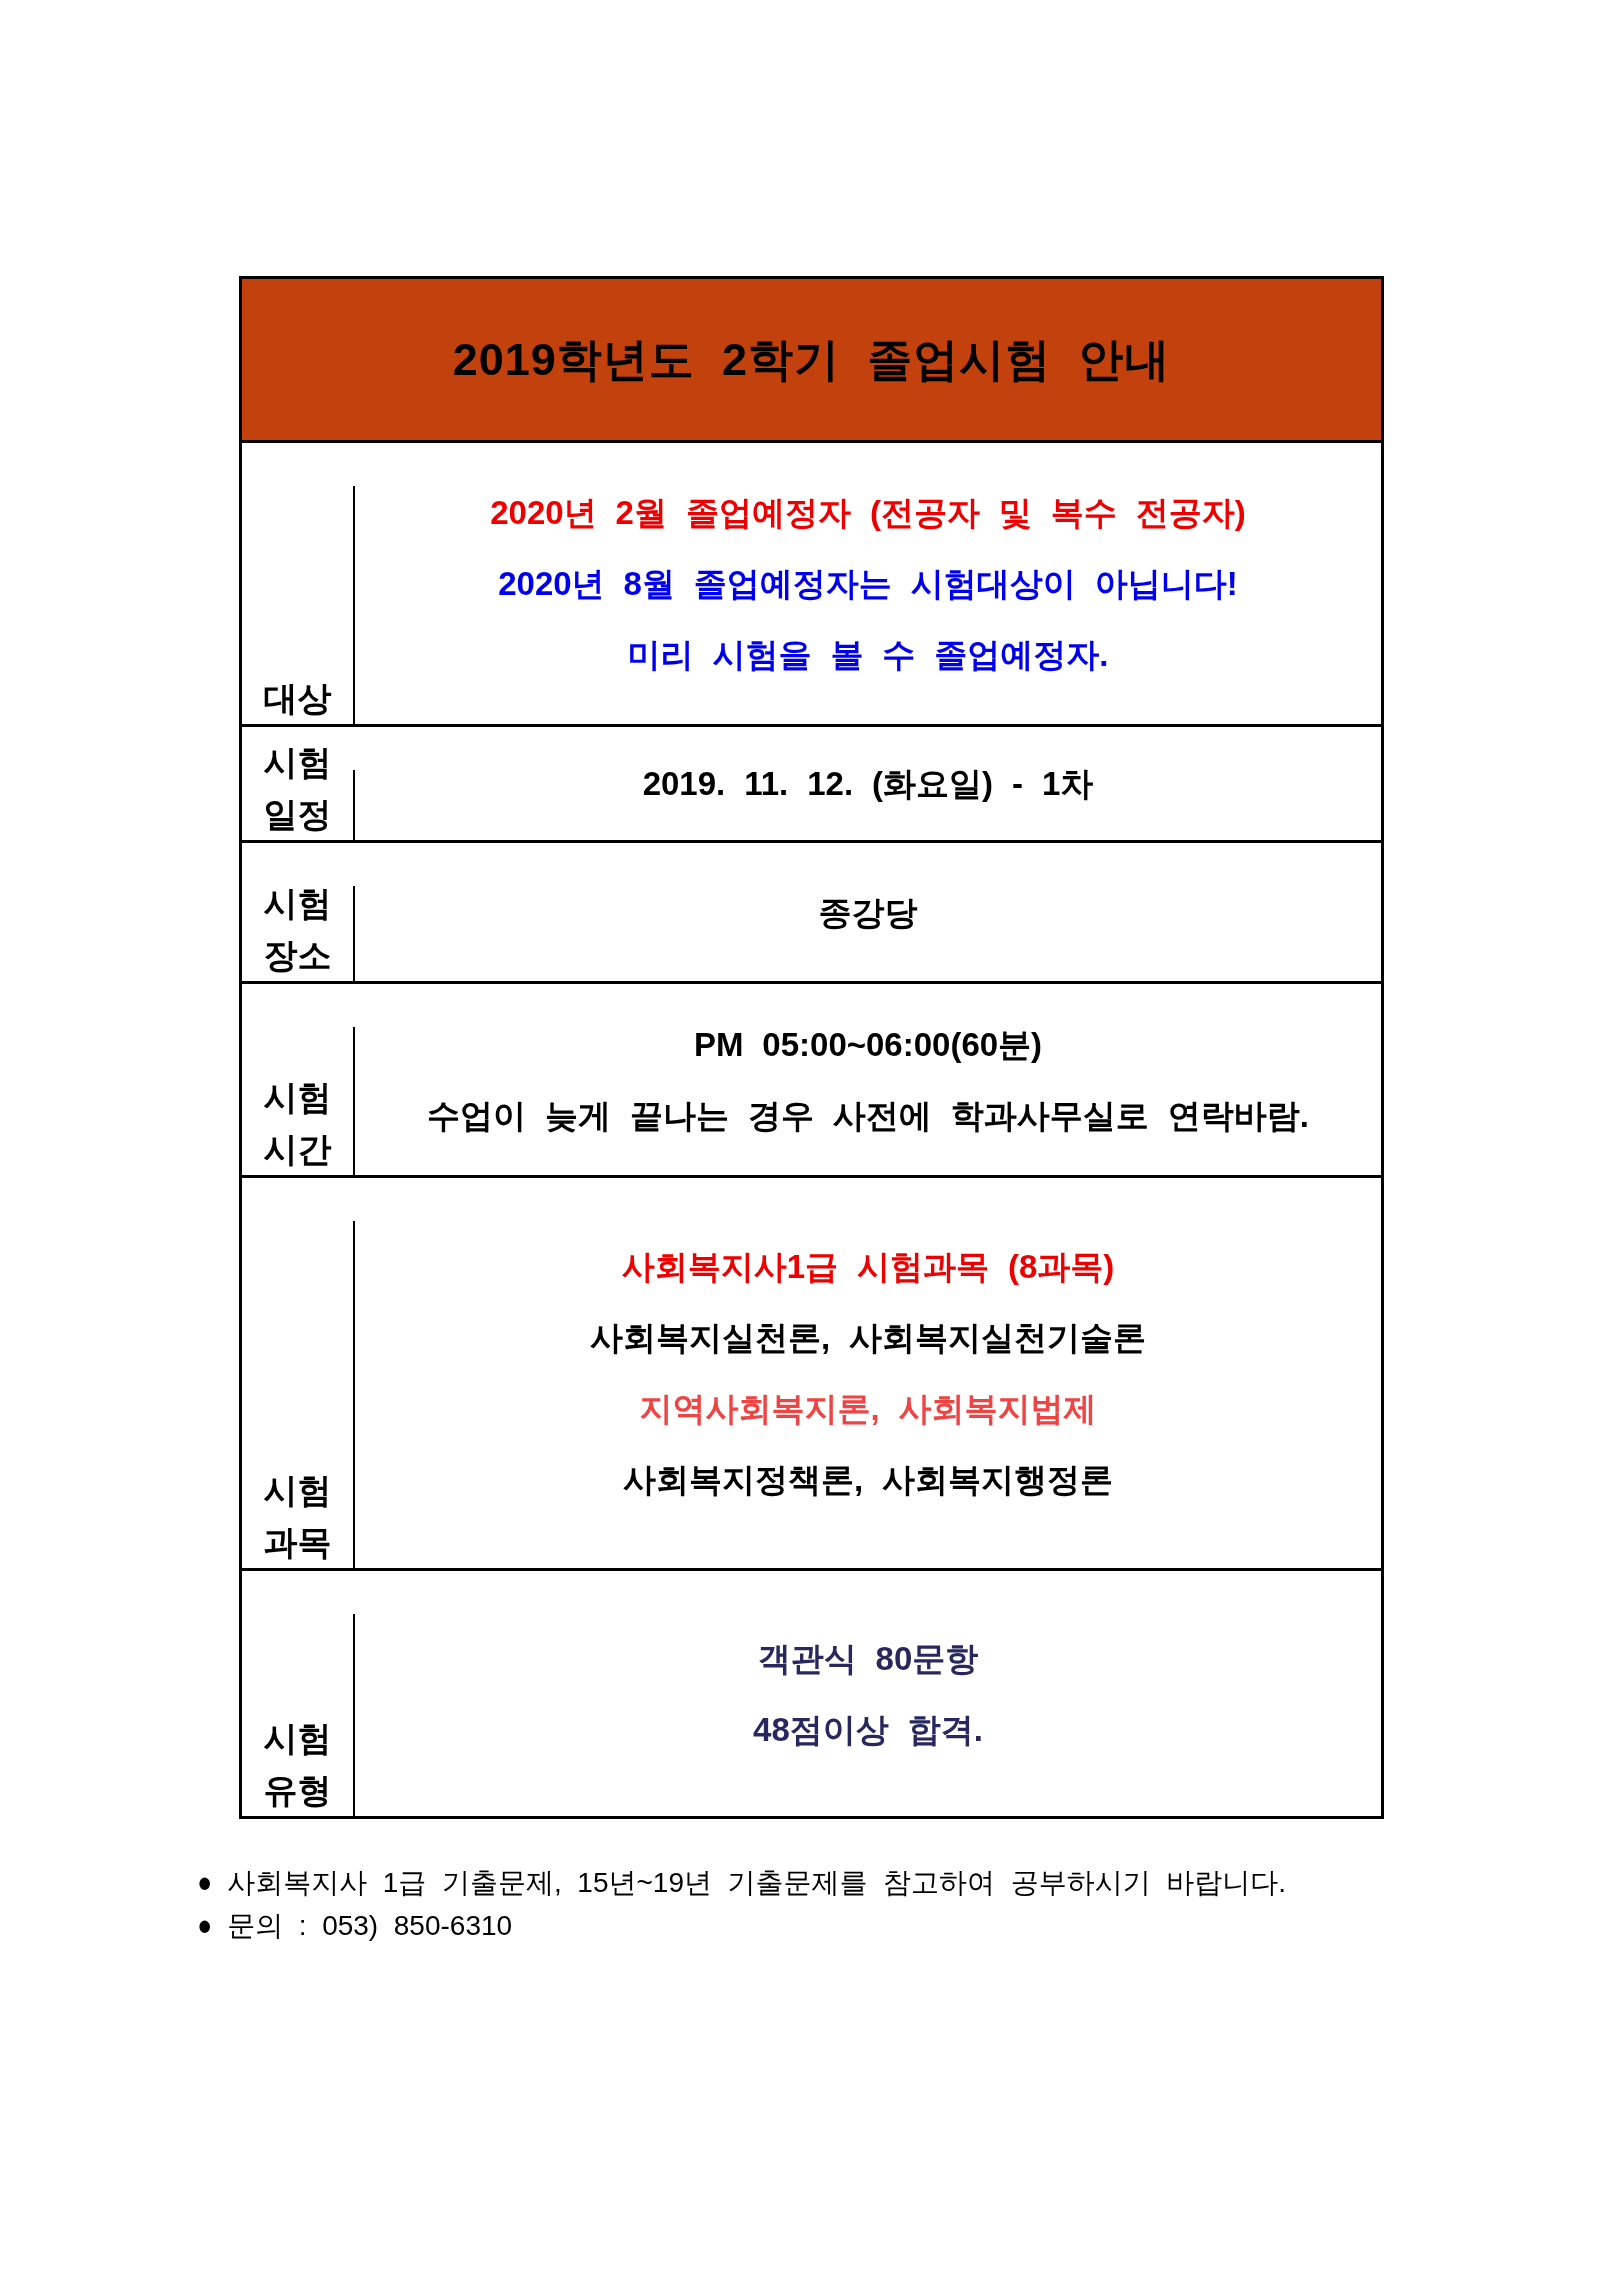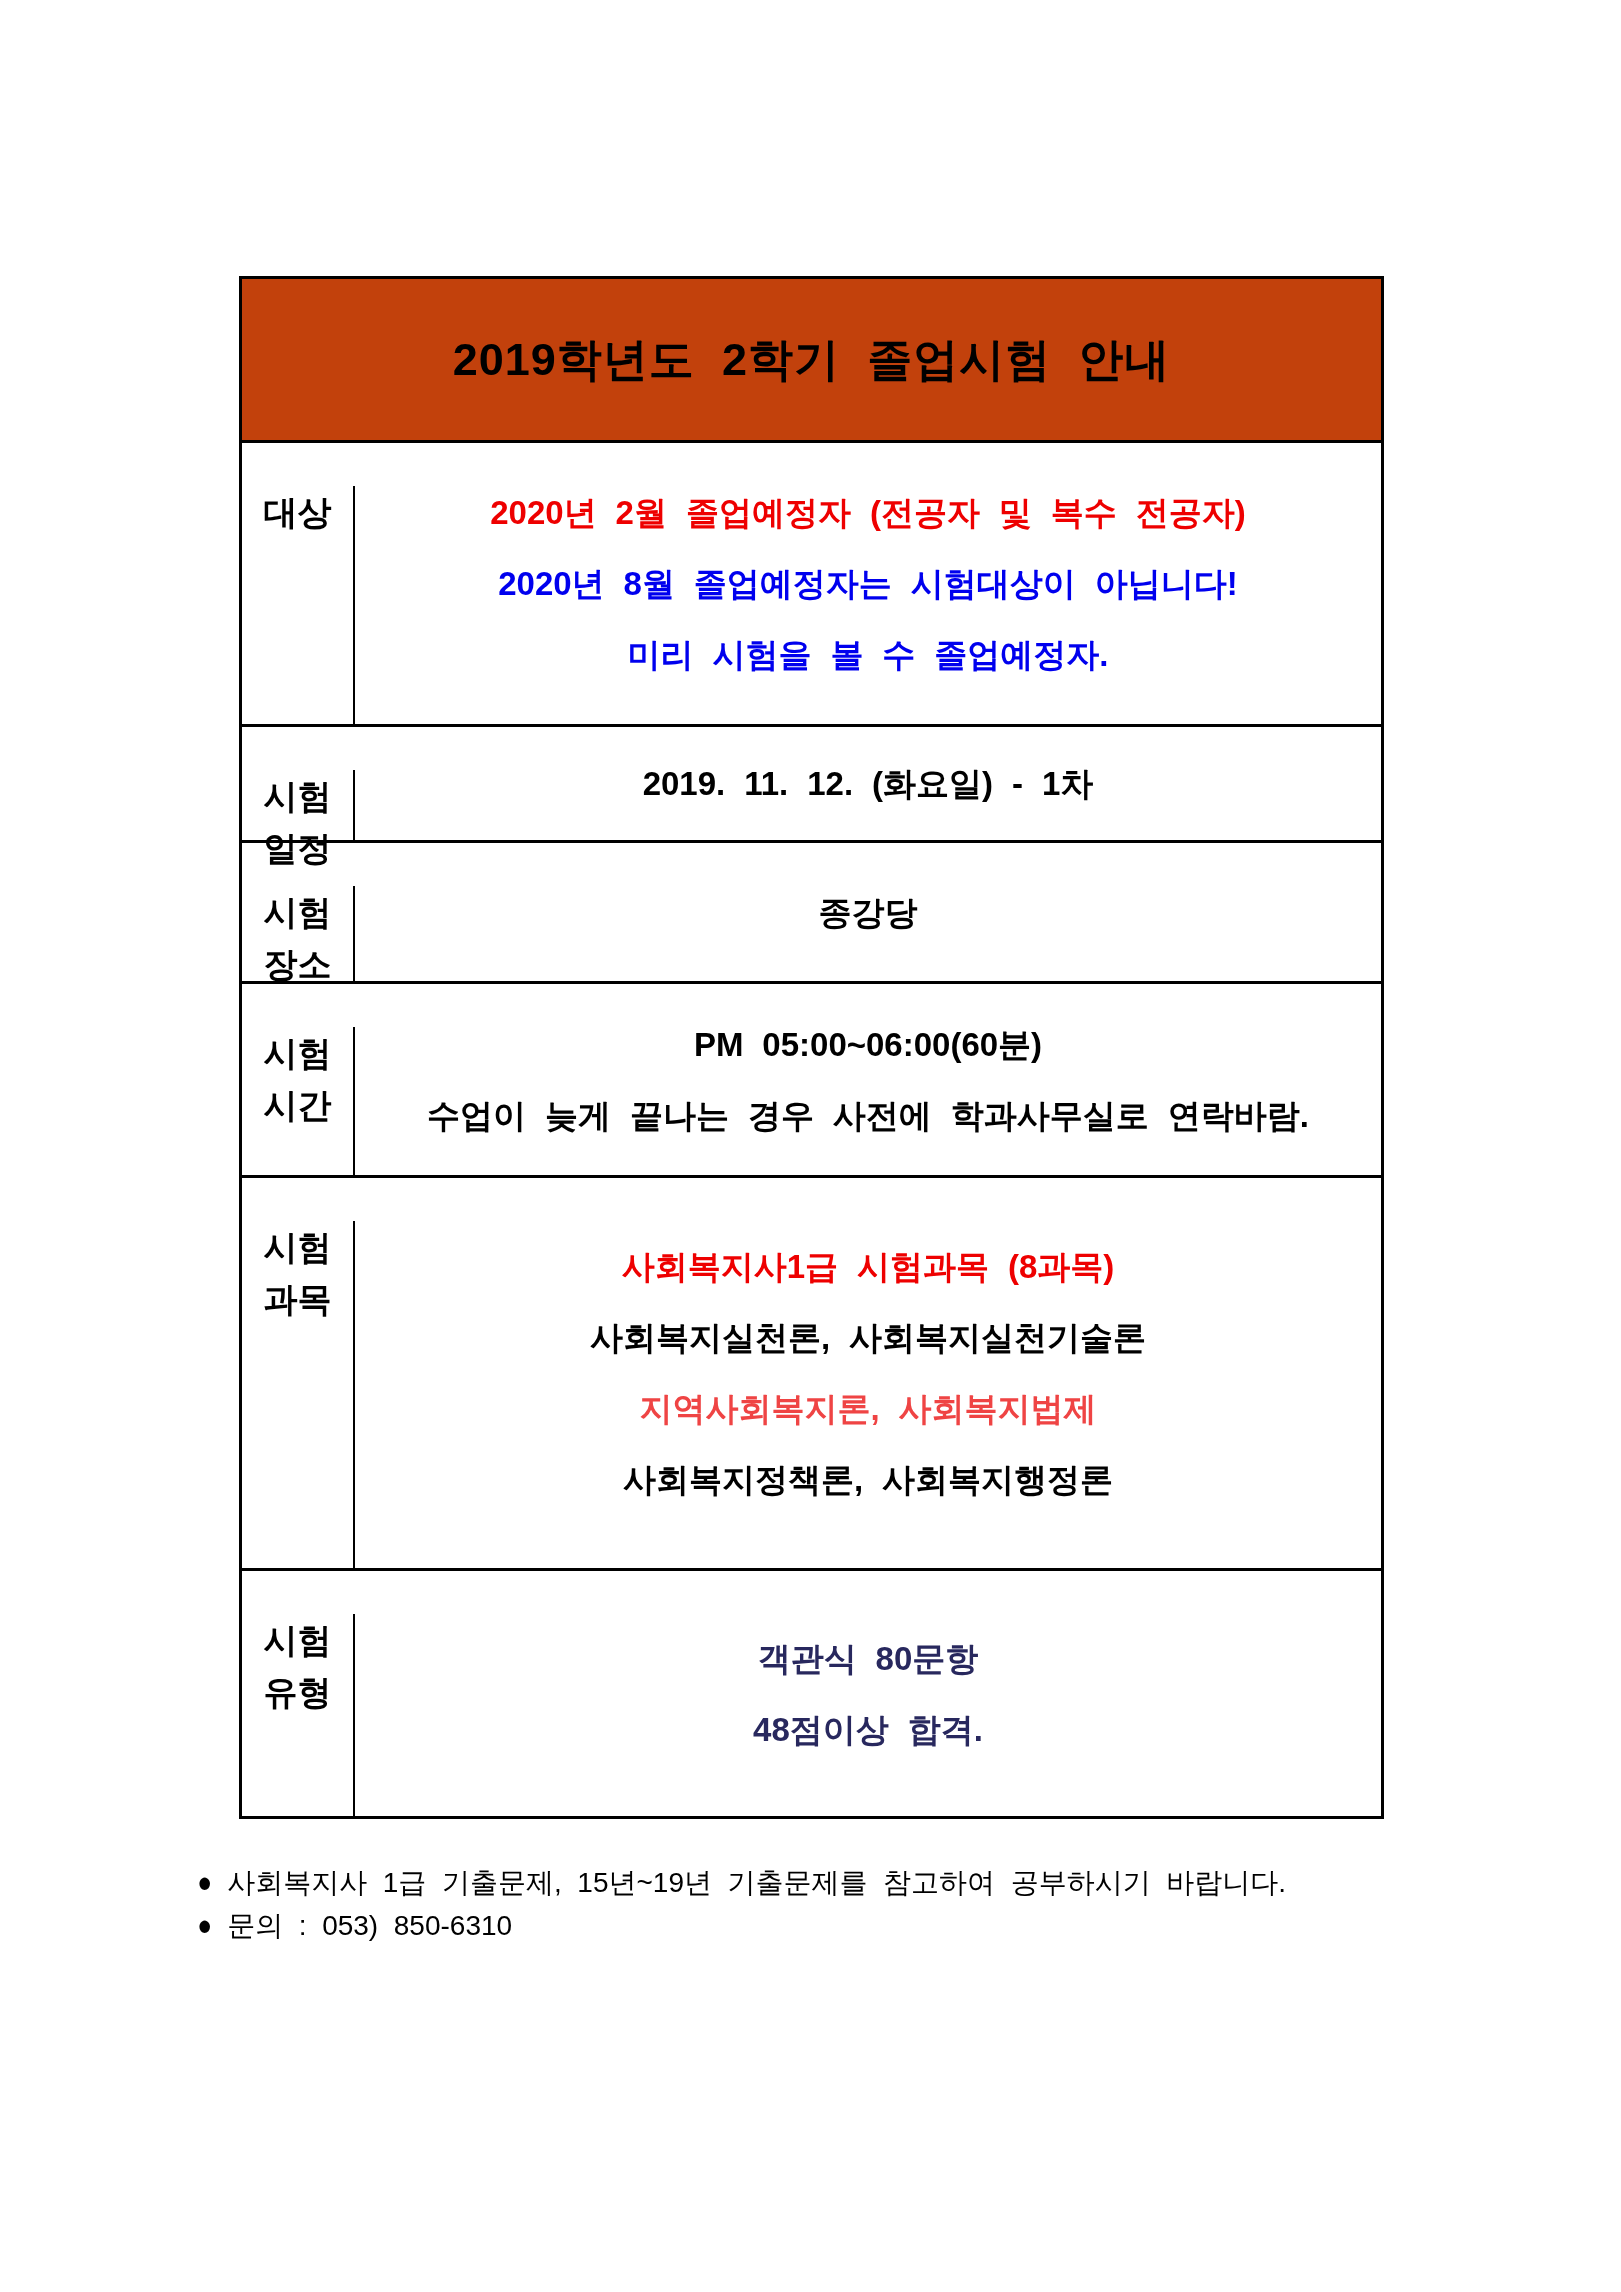--- a/index.html
+++ b/index.html
@@ -37,21 +37,21 @@
     letter-spacing:1px;
     word-spacing:13.7px;
     text-align:center;
   }
   .cell { box-sizing:border-box; }
   .cell.label {
     width:113px;
     border-right:2.9px solid #000;
     display:flex;
     flex-direction:column;
-    justify-content:flex-start;
+    justify-content:flex-end;
     align-items:center;
     font-size:34px;
     font-weight:700;
     line-height:52px;
     text-align:center;
     background:#fff;
     margin-top:43px;
   }
   .cell.content {
     flex:1;

